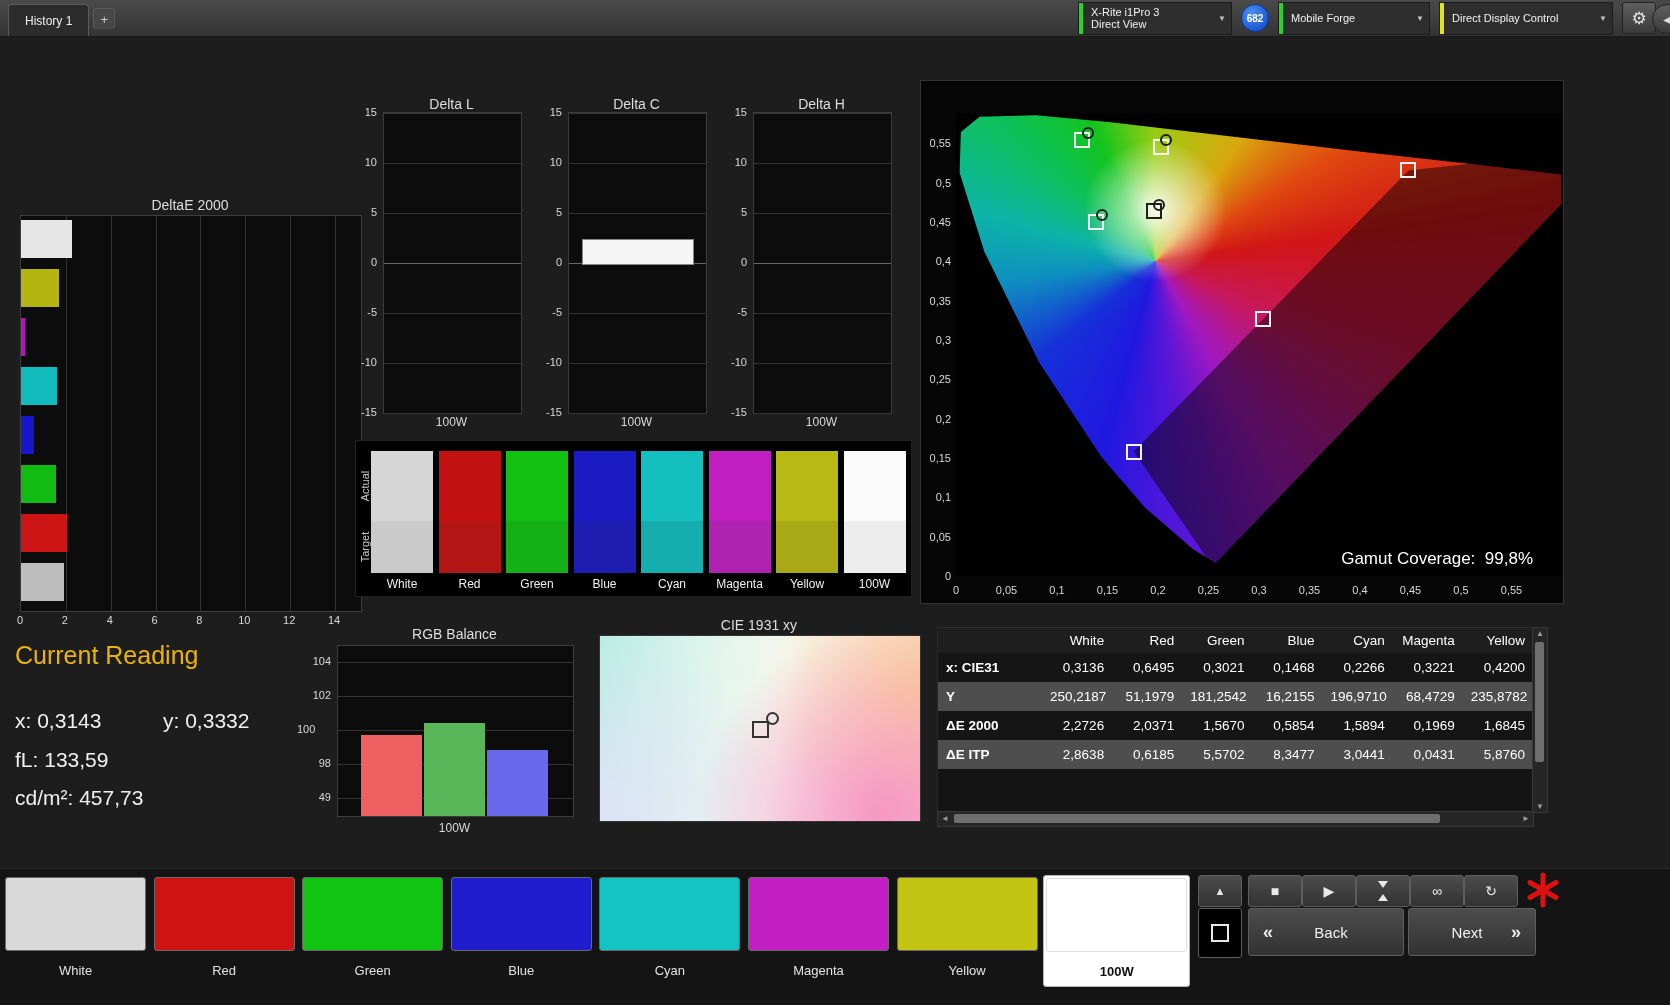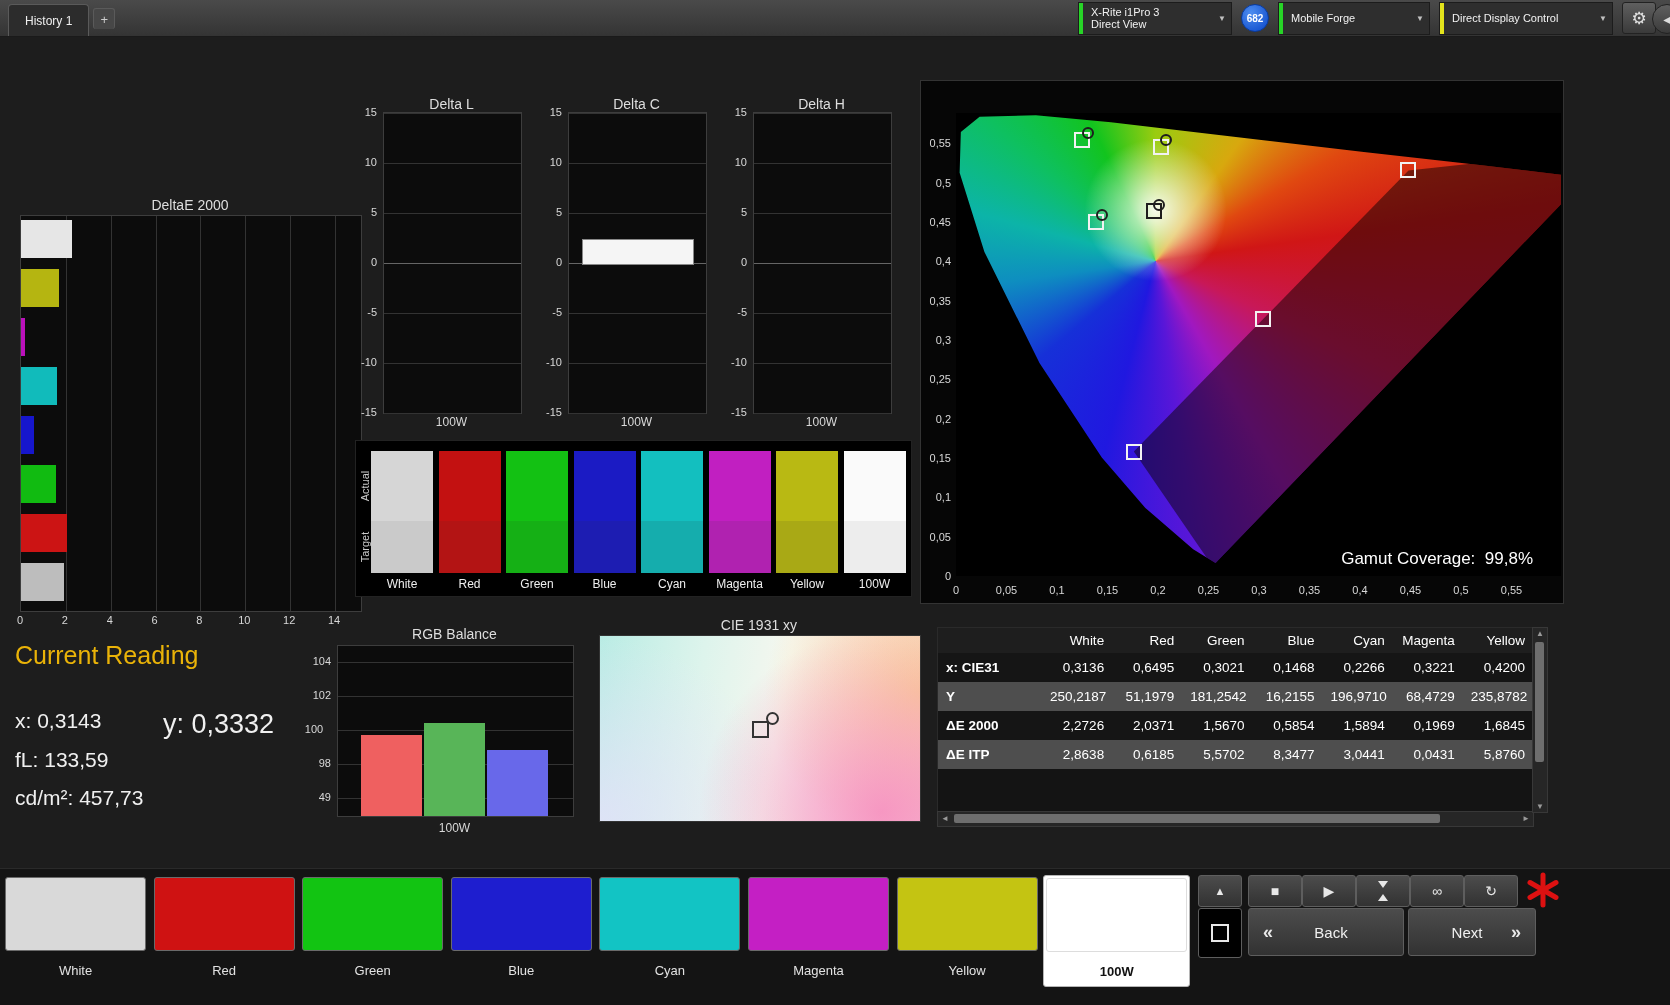--- a/index.html
+++ b/index.html
@@ -283,21 +283,21 @@
       <div class="tick" style="left: 489.5px; top: 503px; transform: translateX(-50%);">0,45</div>
       <div class="tick" style="left: 540px; top: 503px; transform: translateX(-50%);">0,5</div>
       <div class="tick" style="left: 590.5px; top: 503px; transform: translateX(-50%);">0,55</div>
     </div>
 
   <div class="abs" style="left:15px;top:641px;font-size:25px;color:#eab308">Current Reading</div>
   <div class="abs" style="left:15px;top:709px;font-size:21px;color:#f0f0f0">
     <span>x:</span>
     <span>0,3143</span>
   </div>
-  <div class="abs" style="left:163px;top:709px;font-size:27px;color:#f0f0f0">
+  <div class="abs" style="left:163px;top:709px;font-size:21px;color:#f0f0f0">
     <span>y:</span>
     <span>0,3332</span>
   </div>
   <div class="abs" style="left:15px;top:748px;font-size:21px;color:#f0f0f0">
     <span>fL:</span>
     <span>133,59</span>
   </div>
   <div class="abs" style="left:15px;top:786px;font-size:21px;color:#f0f0f0">
     <span>cd/m²:</span>
     <span>457,73</span>
@@ -471,16 +471,16 @@
       <span></span>
     </div>
     <div class="tbtn" style="left:1408px;top:39px;width:128px;height:48px;justify-content:space-between;padding:0 14px;box-sizing:border-box">
       <span></span>
       <span class="navlabel">Next</span>
       <span class="navchev">»</span>
     </div>
   </div>
 <div class="abs tick" style="left: 297px; width: 34px; top: 661px; text-align: right; transform: translateY(-50%);">104</div>
     <div class="abs tick" style="left: 297px; width: 34px; top: 695px; text-align: right; transform: translateY(-50%);">102</div>
-    <div class="abs tick" style="left: 297px; width: 34px; top: 729px; text-align: center; transform: translateY(-50%);">100</div>
+    <div class="abs tick" style="left: 297px; width: 34px; top: 729px; text-align: left; transform: translateY(-50%);">100</div>
     <div class="abs tick" style="left: 297px; width: 34px; top: 763px; text-align: right; transform: translateY(-50%);">98</div>
     <div class="abs tick" style="left: 297px; width: 34px; top: 797px; text-align: right; transform: translateY(-50%);">49</div>
   </div>
 
 </body></html>

